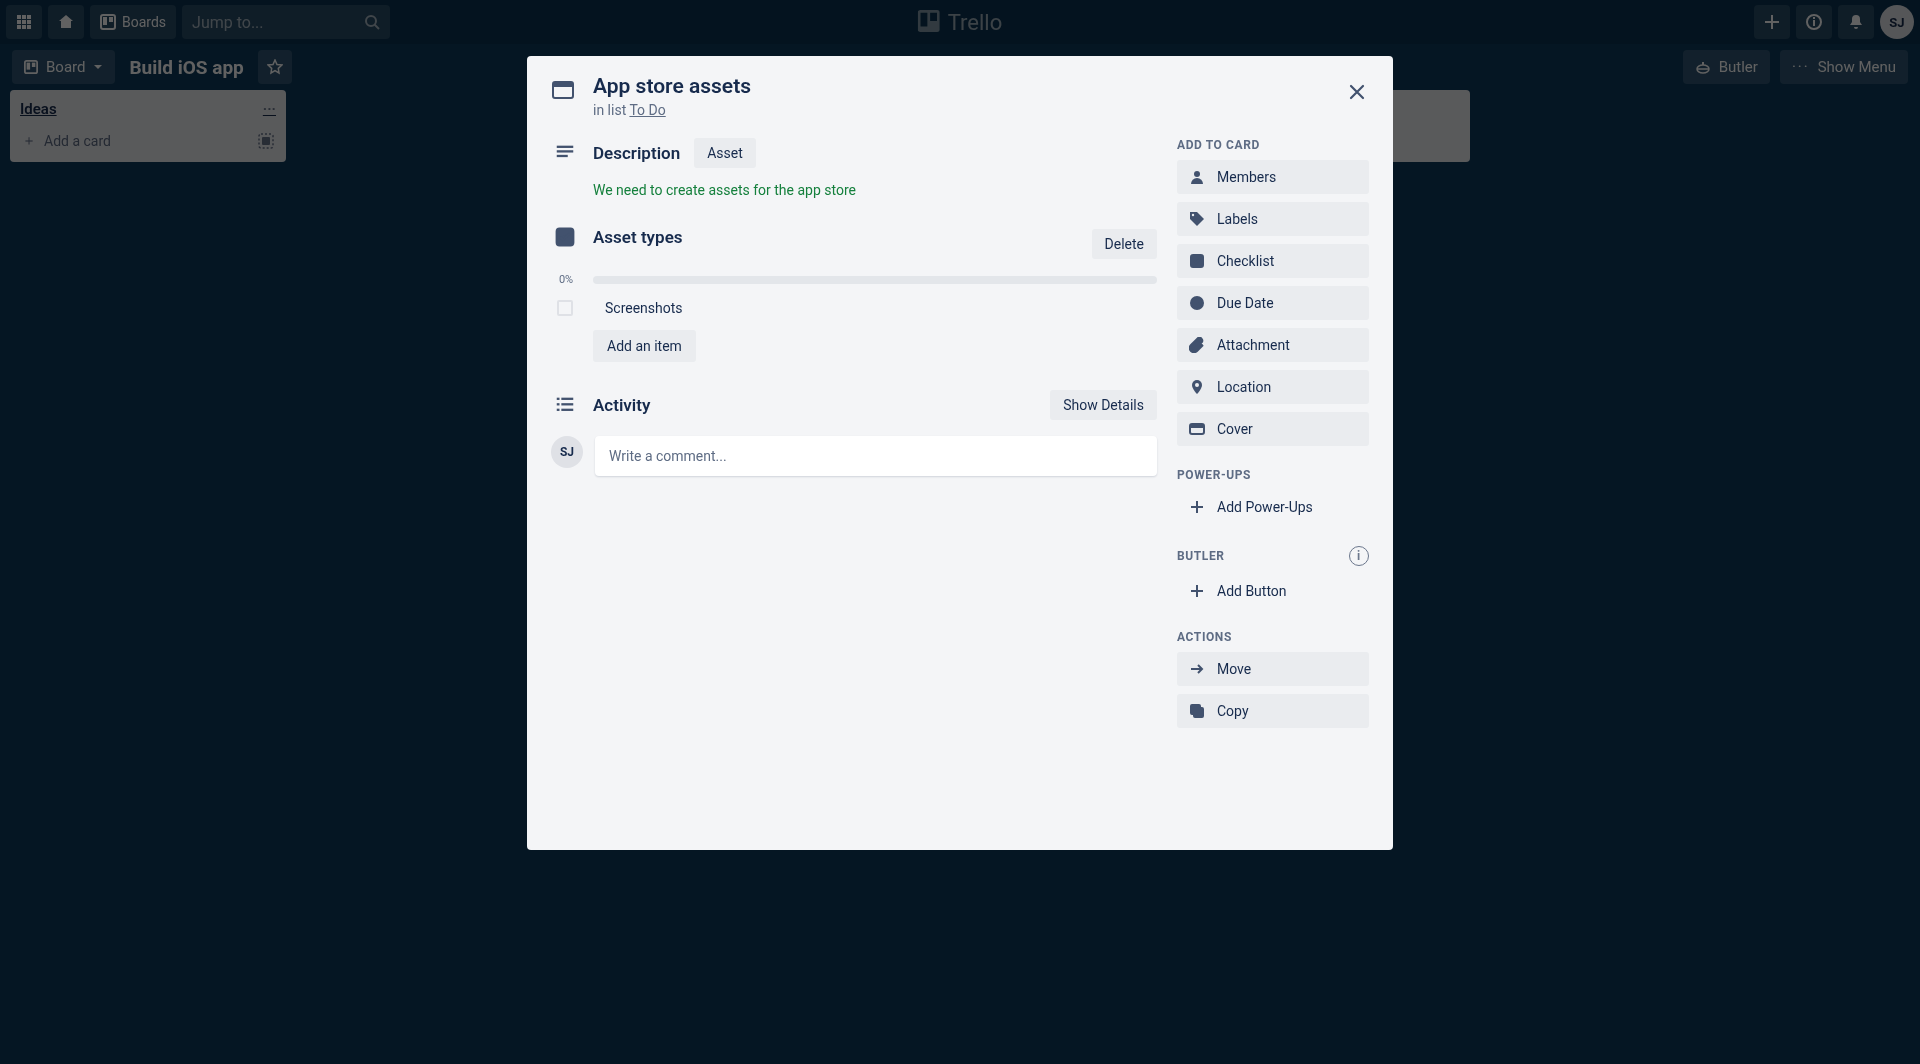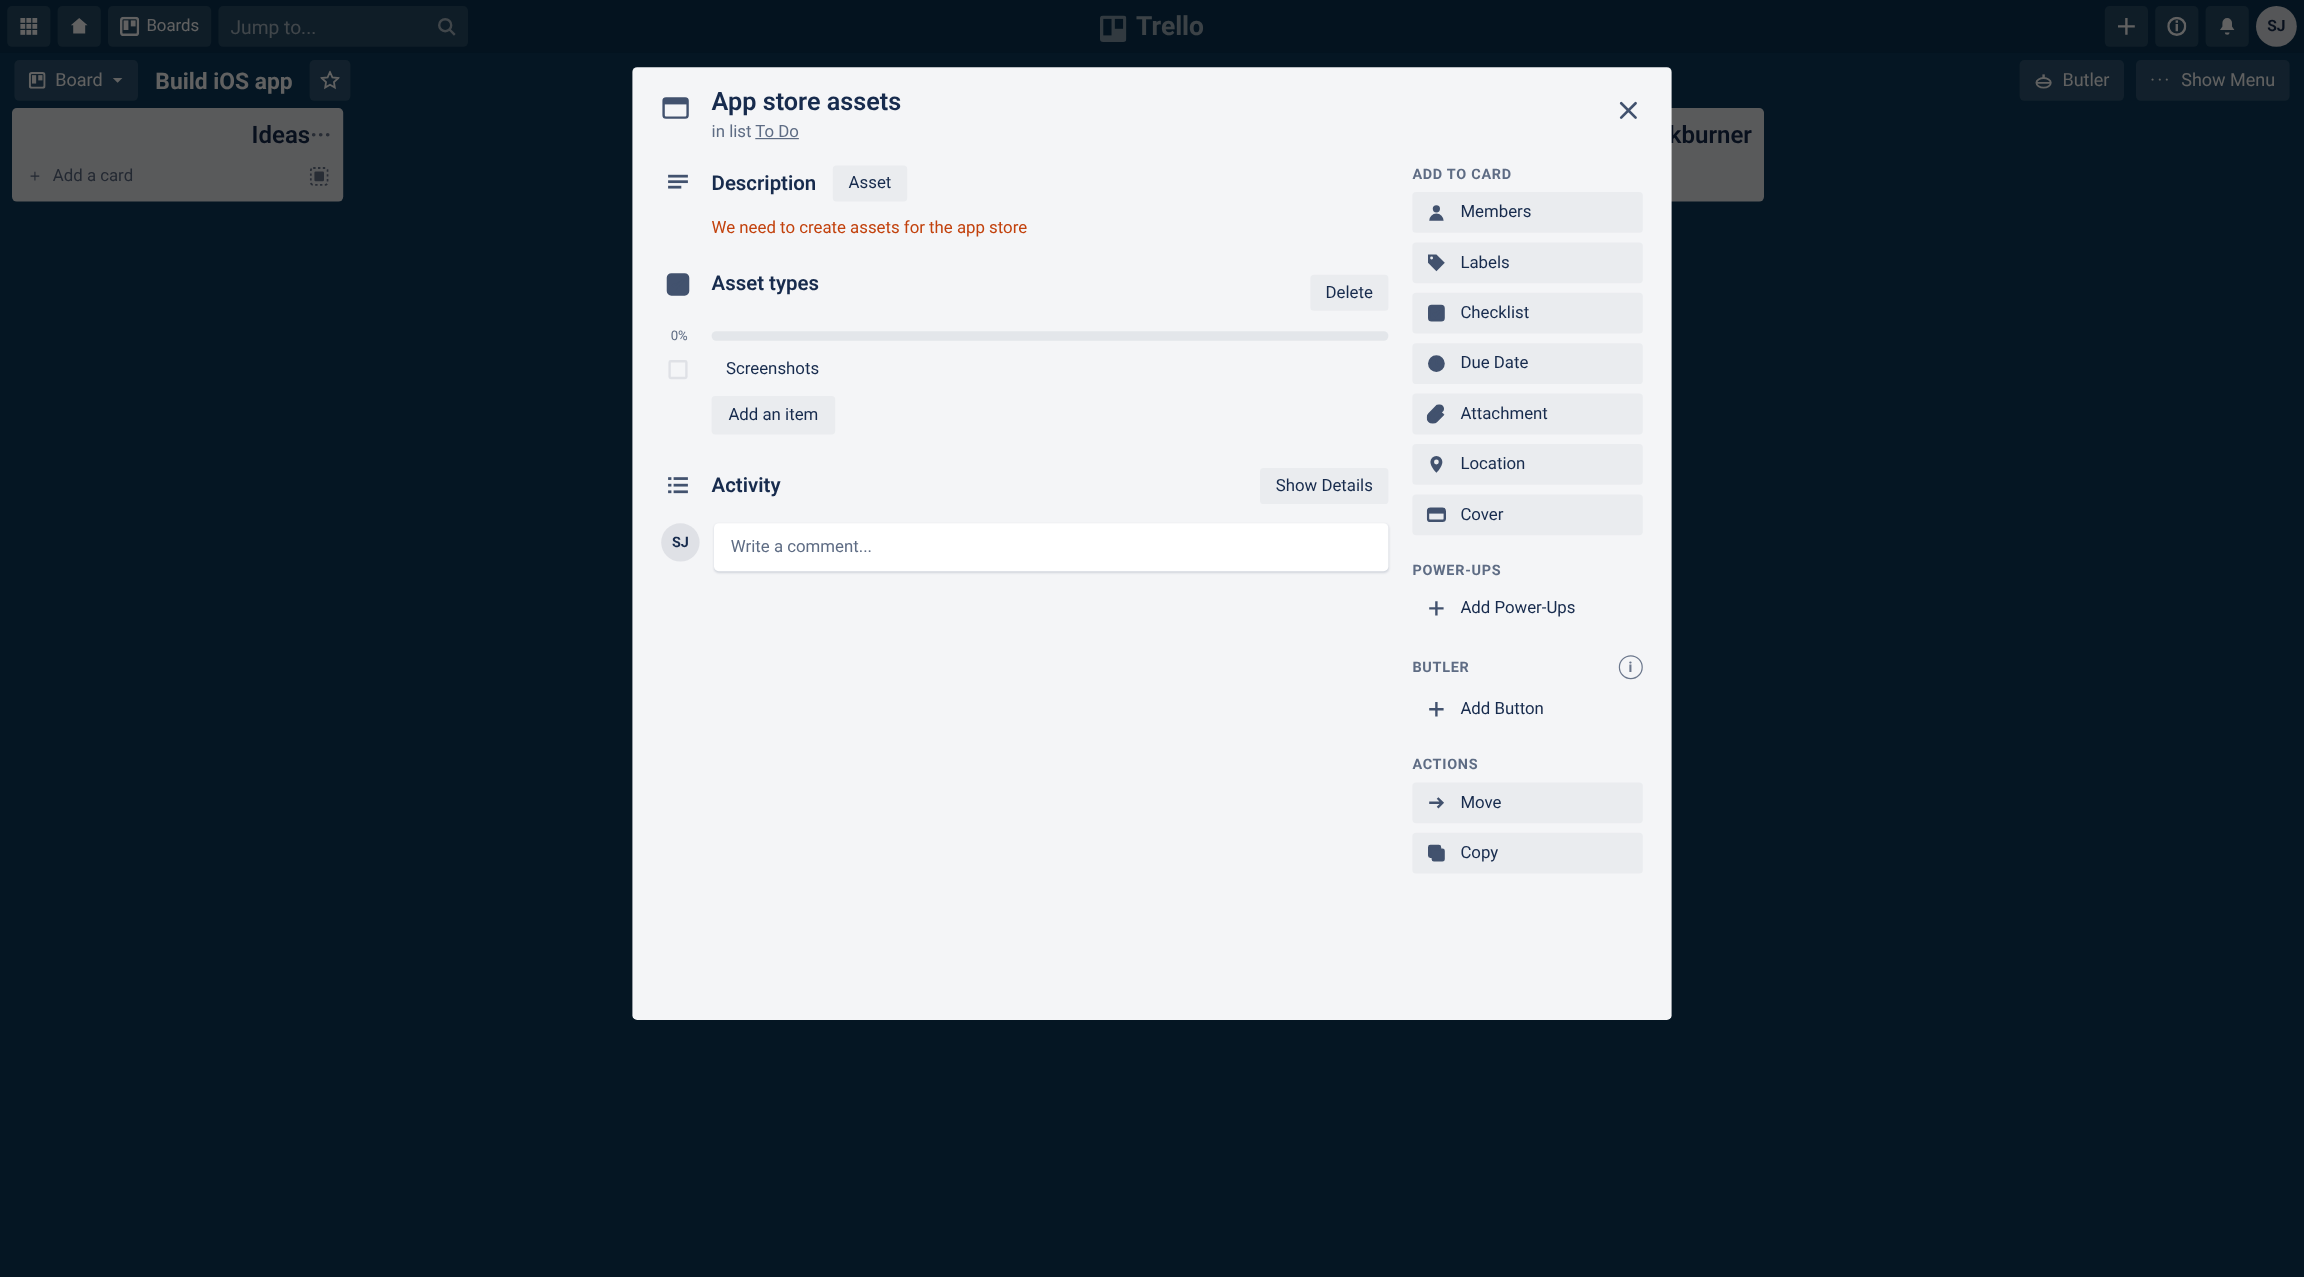--- a/index.html
+++ b/index.html
@@ -3,34 +3,34 @@
 <meta charset="utf-8">
 <style>
 * { box-sizing: border-box; margin: 0; padding: 0; font-family: -apple-system, BlinkMacSystemFont, "Segoe UI", Roboto, Helvetica, Arial, sans-serif; }
 body { background: #0e3b5c; width: 1920px; height: 1064px; overflow: hidden; position: relative; }
 
 
 .topnav { height: 44px; background: #0b3452; display: flex; align-items: center; padding: 0 6px; gap: 6px; position: relative; }
 .nav-btn { height: 34px; min-width: 34px; background: rgba(255,255,255,0.12); border-radius: 4px; display: inline-flex; align-items: center; justify-content: center; color: #fff; font-size: 14px; padding: 0 10px; gap: 6px; cursor: pointer; }
 .nav-btn svg { fill: #fff; }
 .nav-search { height: 34px; width: 208px; background: rgba(255,255,255,0.12); border-radius: 4px; display: flex; align-items: center; padding: 0 10px; color: rgba(255,255,255,0.6); gap: 24px; }
-.nav-logo { position: absolute; left: 50%; transform: translateX(-50%); display: flex; align-items: flex-end; gap: 8px; color: rgba(255,255,255,0.6); font-size: 22px; font-weight: 700; }
+.nav-logo { position: absolute; left: 50%; transform: translateX(-50%); display: flex; align-items: flex-start; gap: 8px; color: rgba(255,255,255,0.6); font-size: 22px; font-weight: 400; }
 .nav-right { margin-left: auto; display: flex; gap: 6px; align-items: center; }
 .avatar { width: 34px; height: 34px; border-radius: 50%; background: #dfe1e6; color: #172b4d; display: flex; align-items: center; justify-content: center; font-size: 13px; font-weight: 700; }
 
 
 .boardbar { height: 46px; display: flex; align-items: center; padding: 0 12px; gap: 10px; }
 .board-btn { height: 34px; background: rgba(255,255,255,0.14); border-radius: 4px; display: inline-flex; align-items: center; padding: 0 12px; color: #fff; font-size: 15px; gap: 8px; cursor: pointer; }
 .board-name { font-size: 19px; font-weight: 700; color: #fff; padding: 0 4px; }
 .boardbar-right { margin-left: auto; display: flex; gap: 10px; }
 
 
 .lists { display: flex; gap: 10px; padding: 0 10px; align-items: flex-start; }
 .list { width: 276px; background: #ebecf0; border-radius: 4px; padding: 10px 10px 8px 10px; }
-.list-title { font-size: 20px; font-weight: 600; color: #172b4d; display: flex; justify-content: flex-end; align-items: center; }
+.list-title { font-size: 15px; font-weight: 600; color: #172b4d; display: flex; justify-content: space-between; align-items: center; text-decoration: underline; }
 .list-add { color: #5e6c84; font-size: 14px; display: flex; align-items: center; gap: 8px; margin-top: 10px; padding: 4px 2px; cursor: pointer; }
 .list-add .tmpl { margin-left: auto; }
 .list-spacer { width: 668px; }
 .list-rightgroup { display: flex; gap: 10px; }
 
 
 .overlay { position: absolute; inset: 0; background: rgba(0,0,0,0.62); display: flex; justify-content: center; align-items: flex-start; }
 .card-modal { width: 866px; background: #f4f5f7; border-radius: 4px; margin-top: 56px; padding: 18px 24px 100px 24px; position: relative; color: #172b4d; }
 .close-x { position: absolute; right: 18px; top: 18px; width: 36px; height: 36px; border-radius: 50%; display: flex; align-items: center; justify-content: center; cursor: pointer; color: #42526e; }
 
@@ -42,21 +42,21 @@
 
 .card-body { display: flex; gap: 20px; }
 .main-col { flex: 1; padding-left: 42px; position: relative; }
 .side-col { width: 192px; }
 
 .section { margin-bottom: 28px; position: relative; }
 .section-h { display: flex; align-items: center; gap: 14px; margin-bottom: 10px; margin-left: -42px; }
 .section-h .icon { width: 28px; display: flex; justify-content: center; }
 .section-title { font-size: 17px; font-weight: 600; }
 .btn-light { background: #eaecef; border-radius: 3px; padding: 7px 13px; font-size: 14px; color: #172b4d; cursor: pointer; border: none; }
-.desc-text { font-size: 14px; color: #c2410c; margin-top: 14px; }
+.desc-text { font-size: 14px; color: #15803d; margin-top: 14px; }
 
 .check-top { display: flex; align-items: center; justify-content: space-between; }
 .check-top .section-h { margin-bottom: 13px; }
 .progress-row { display: flex; align-items: center; gap: 12px; margin-top: 12px; margin-left: -42px; }
 .progress-pct { width: 30px; font-size: 11px; color: #5e6c84; text-align: center; }
 .progress-bar { flex: 1; height: 8px; background: #e3e6ea; border-radius: 4px; }
 .check-item { display: flex; align-items: center; gap: 32px; margin-top: 14px; margin-left: -42px; }
 .check-box { width: 16px; height: 16px; border: 2px solid #dfe1e6; border-radius: 2px; margin-left: 6px; }
 .check-label { font-size: 14px; }
 .add-item-btn { margin-top: 14px; background: #eaecef; border-radius: 3px; padding: 8px 14px; font-size: 14px; display: inline-block; cursor: pointer; position: relative; }

